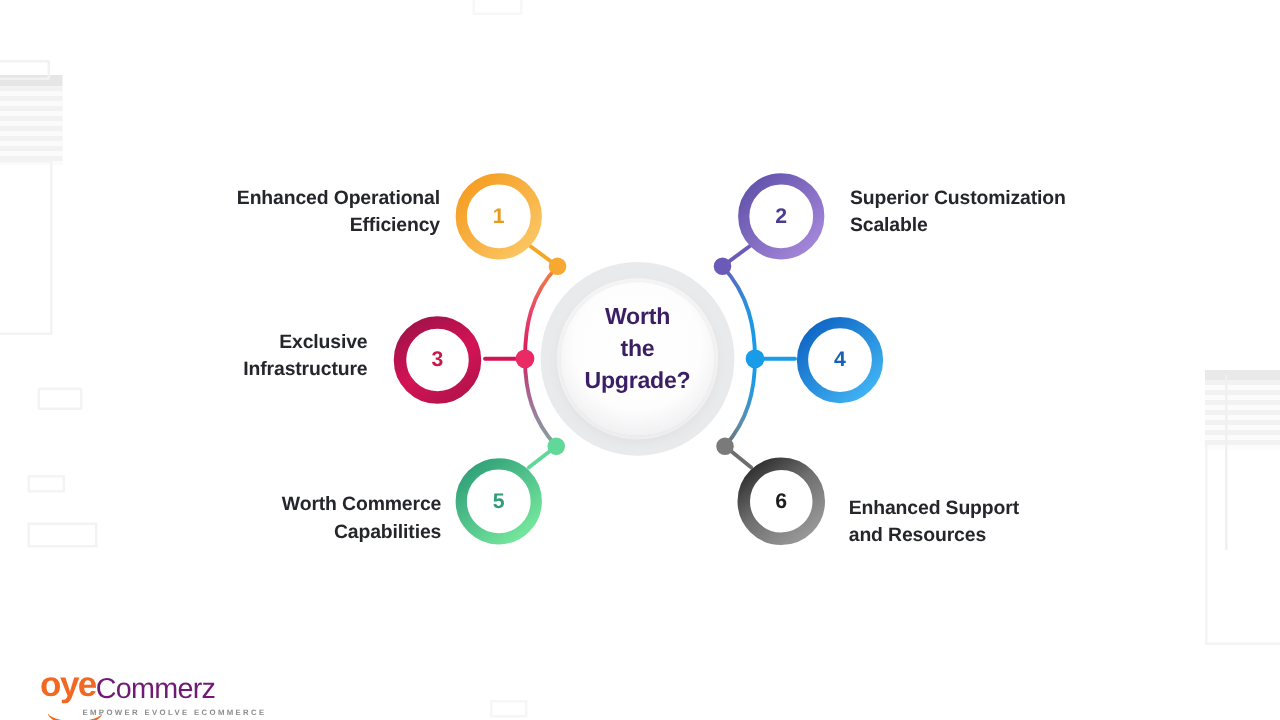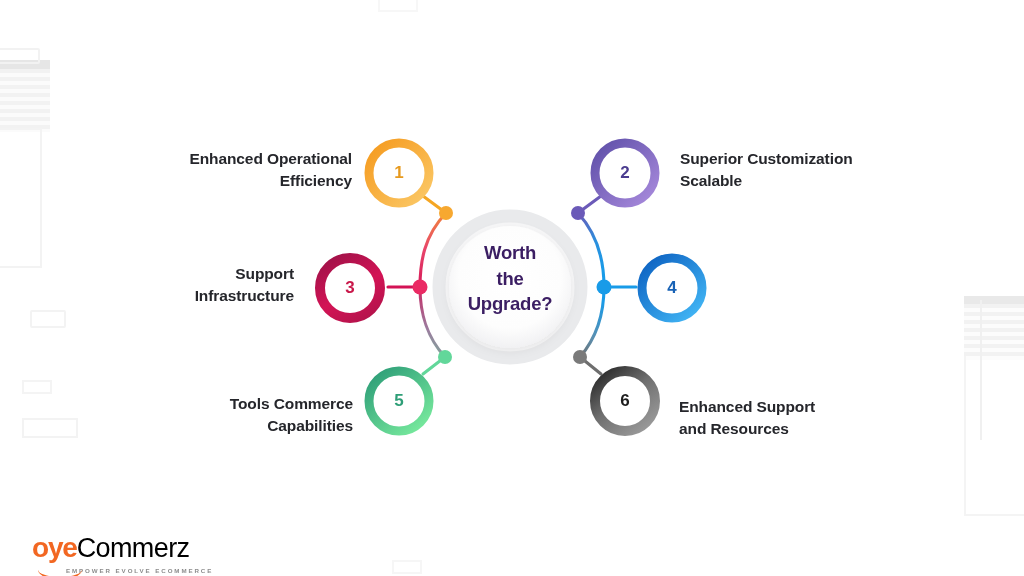--- a/index.html
+++ b/index.html
@@ -117,21 +117,21 @@
 
   
   #logo { position:absolute; left:32px; top:510px;margin-top:24px; }
   .logo-row { display:flex; align-items:flex-end; }
   .logo-oye {
     font-size:28px; font-weight:700; color:#F26722;
     letter-spacing:-1.2px; line-height:1;
     position:relative;
   }
   .logo-commerz {
-    font-size:27px; font-weight:500; color:#000000;
+    font-size:23px; font-weight:500; color:#701a75;
     letter-spacing:-0.6px; line-height:1;
   }
   .logo-tag {
     margin-top:5px; margin-left:34px;
     font-size:6.2px; font-weight:700; color:#8c8c8c;
     letter-spacing:1.9px;
   }
   .swoosh {
     position:absolute; left:6px; bottom:-4px; width:44px; height:9px;
     overflow:hidden;
@@ -269,23 +269,23 @@
   <div class="num" style="left:603px; top:391px; color:#1d1d1d;">6</div>
 
   <div class="hub-text">Worth
 the
 Upgrade?</div>
 
   <div class="label right-align" style="left:110px; top:148px; width:242px;">Enhanced Operational
 Efficiency</div>
   <div class="label left-align" style="left:680px; top:148px; width:250px;">Superior Customization
 Scalable</div>
-  <div class="label right-align" style="left:120px; top:263px; width:174px;">Support
+  <div class="label right-align" style="left:120px; top:263px; width:174px;">Exclusive
 Infrastructure</div>
-  <div class="label right-align" style="left:118px; top:393px; width:235px;">Tools Commerce
+  <div class="label right-align" style="left:118px; top:393px; width:235px;">Worth Commerce
 Capabilities</div>
   <div class="label left-align" style="left:679px; top:396px; width:235px;">Enhanced Support
 and Resources</div>
 
   <div id="logo">
     <div class="logo-row">
       <span class="logo-oye">oye</span>
       <span class="swoosh"></span>
       <span class="logo-commerz">Commerz</span>
     </div>

